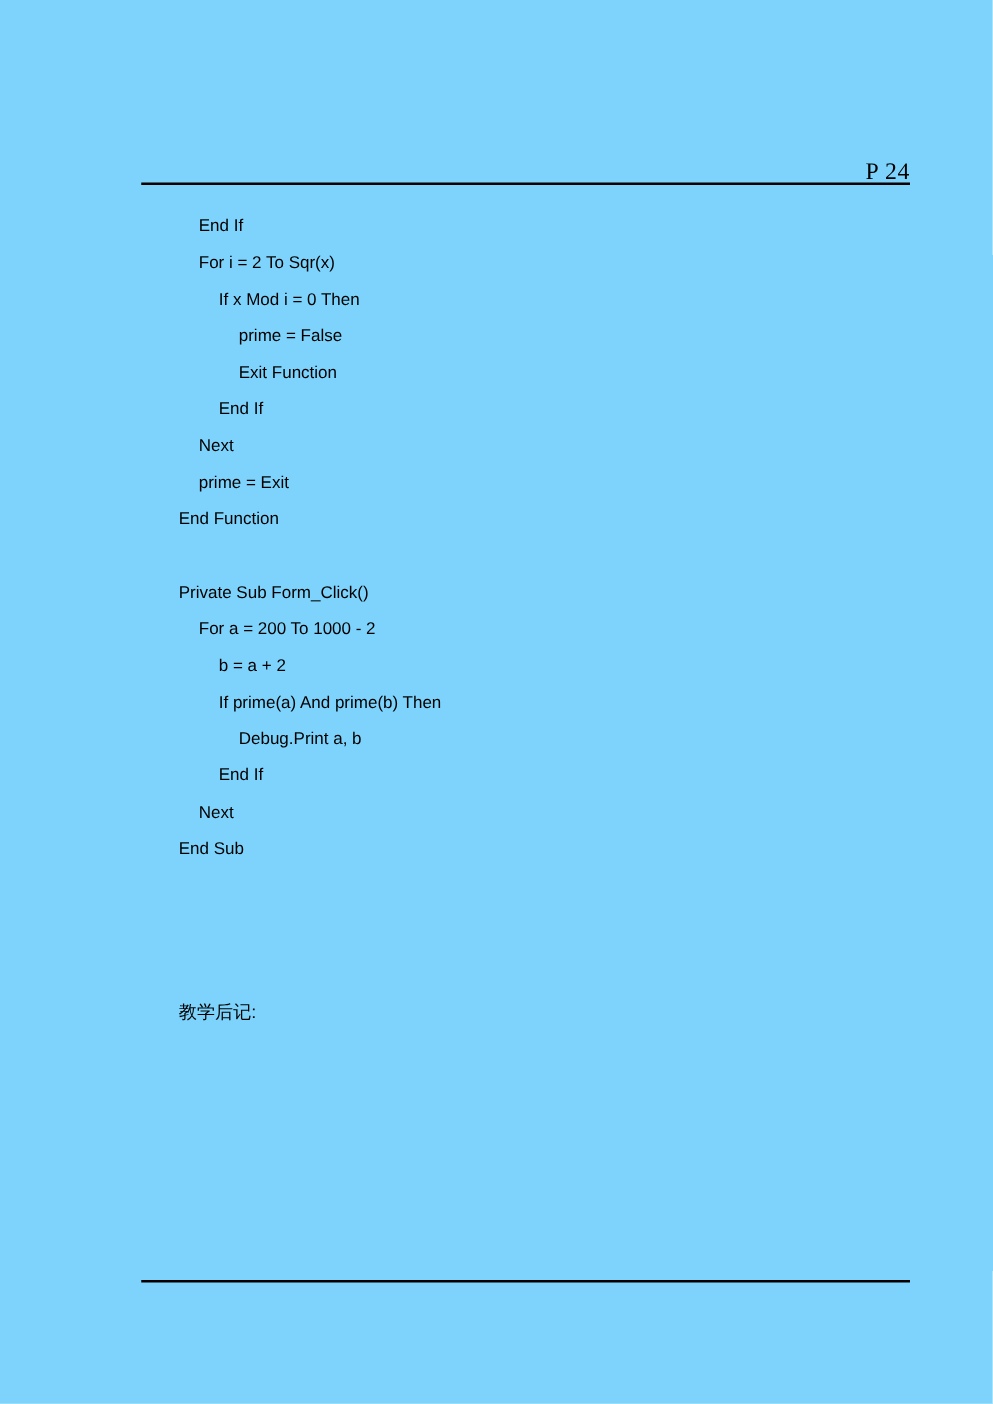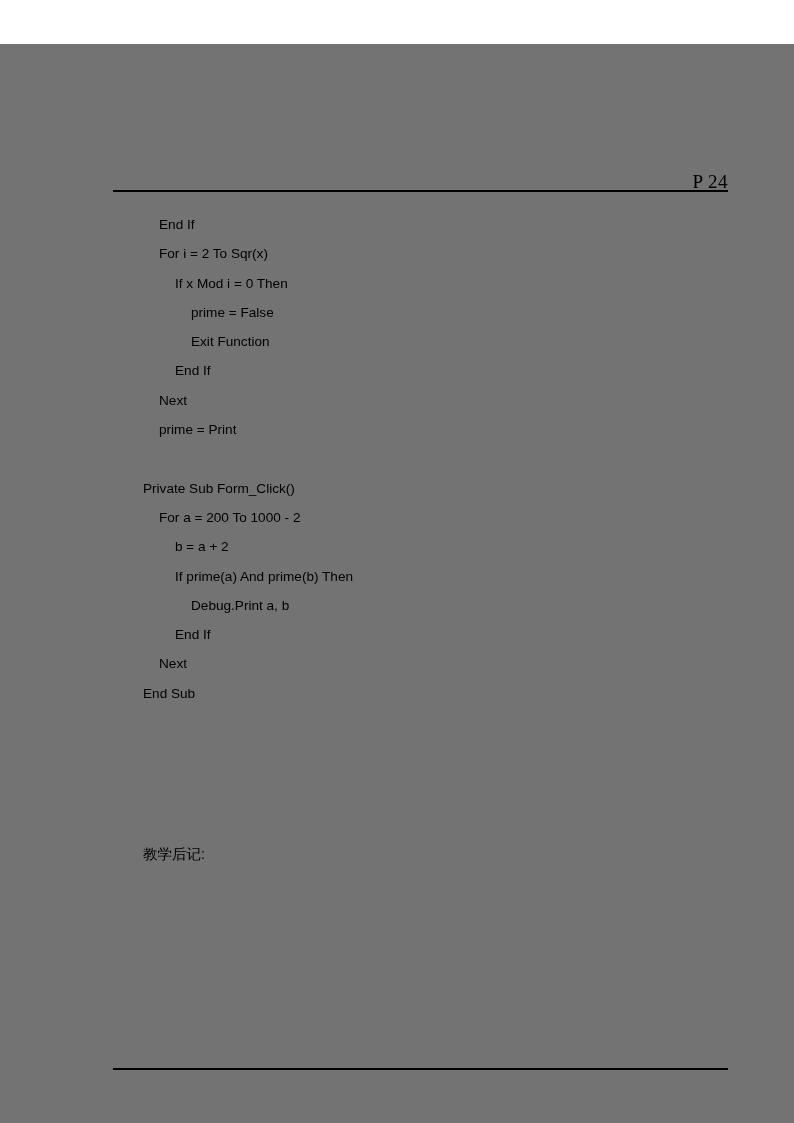--- a/index.html
+++ b/index.html
@@ -12,22 +12,21 @@
     height: 1123px;
     position: relative;
     overflow: hidden;
     font-family: "Liberation Serif", serif;
     color: #000000;
   }
 
   .page {
     position: absolute;
     inset: 0;
-    background: #737373;
-    margin-top: 44px;
+    background: #7dd3fc;
   }
 
   
   .header {
     position: absolute;
     left: 113px;
     top: 124px;
     width: 615px;
     height: 26px;
   }
@@ -106,21 +105,22 @@
   <div class="rule rule-header"></div>
 
   <div class="code-block">
       <div class="code-line ind-1">End If</div>
       <div class="code-line ind-1">For i = 2 To Sqr(x)</div>
       <div class="code-line ind-2">If x Mod i = 0 Then</div>
       <div class="code-line ind-3">prime = False</div>
       <div class="code-line ind-3">Exit Function</div>
       <div class="code-line ind-2">End If</div>
       <div class="code-line ind-1">Next</div>
-      <div class="code-line ind-1">prime = Print</div>
+      <div class="code-line ind-1">prime = Exit</div>
+      <div class="code-line ind-0">End Function</div>
       <div class="code-line ind-0 blank">&nbsp;</div>
       <div class="code-line ind-0">Private Sub Form_Click()</div>
       <div class="code-line ind-1">For a = 200 To 1000 - 2</div>
       <div class="code-line ind-2">b = a + 2</div>
       <div class="code-line ind-2">If prime(a) And prime(b) Then</div>
       <div class="code-line ind-3">Debug.Print a, b</div>
       <div class="code-line ind-2">End If</div>
       <div class="code-line ind-1">Next</div>
       <div class="code-line ind-0">End Sub</div>
     </div>

